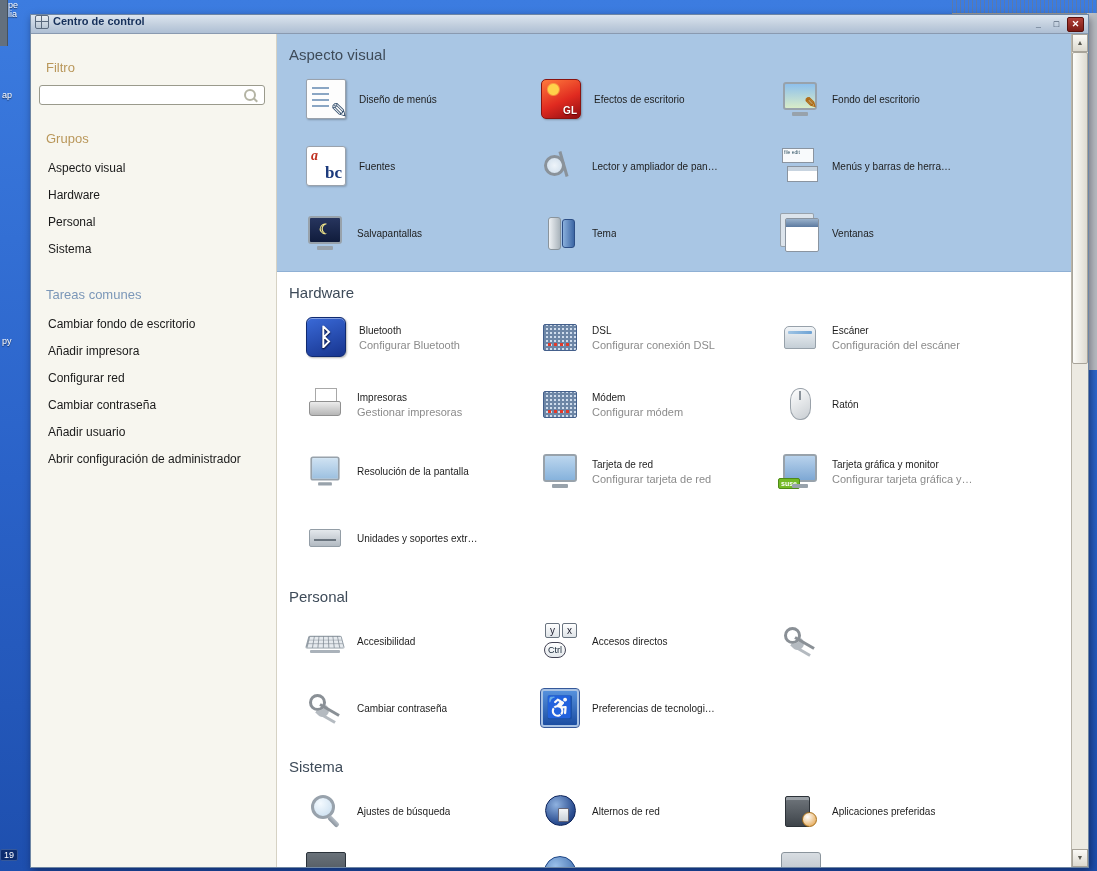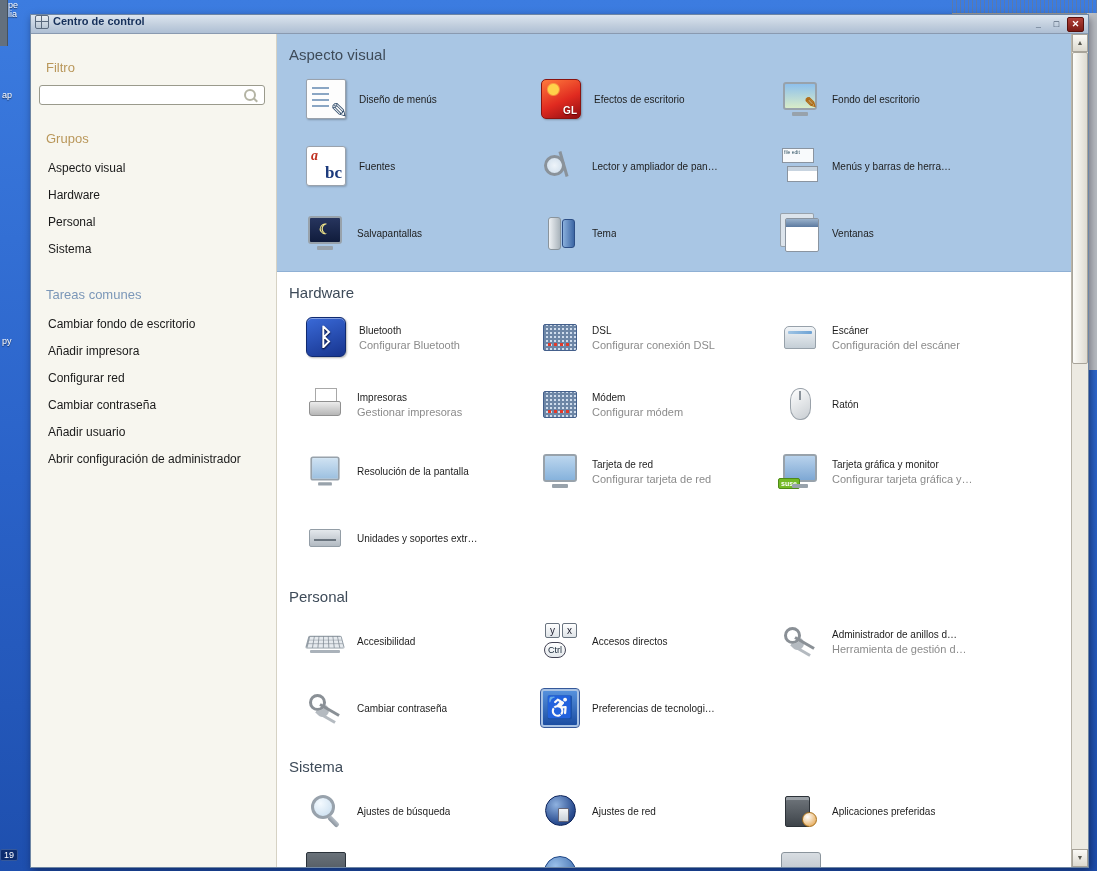--- a/index.html
+++ b/index.html
@@ -362,24 +362,20 @@
             <div class="item">
               <div class="icon shape-shortcuts">
                 <span class="glyph">Ctrl</span>
               </div>
               <div class="itext">
                 <div class="ilabel">Accesos directos</div>
               </div>
             </div>
             <div class="item">
               <div class="icon shape-keys"></div>
-              <div class="itext">
-                <div class="ilabel">Administrador de anillos d…</div>
-                <div class="isub">Herramienta de gestión d…</div>
-              </div>
             </div>
             <div class="item">
               <div class="icon shape-keys"></div>
               <div class="itext">
                 <div class="ilabel">Cambiar contraseña</div>
               </div>
             </div>
             <div class="item">
               <div class="icon shape-at">
                 <span class="glyph">♿</span>
@@ -395,21 +391,21 @@
           <div class="grid">
             <div class="item">
               <div class="icon shape-search"></div>
               <div class="itext">
                 <div class="ilabel">Ajustes de búsqueda</div>
               </div>
             </div>
             <div class="item">
               <div class="icon shape-globe"></div>
               <div class="itext">
-                <div class="ilabel">Ajustes de red</div>
+                <div class="ilabel">Alternos de red</div>
               </div>
             </div>
             <div class="item">
               <div class="icon shape-apps"></div>
               <div class="itext">
                 <div class="ilabel">Aplicaciones preferidas</div>
               </div>
             </div>
             <div class="item partial">
               <div class="icon shape-stub1"></div>

